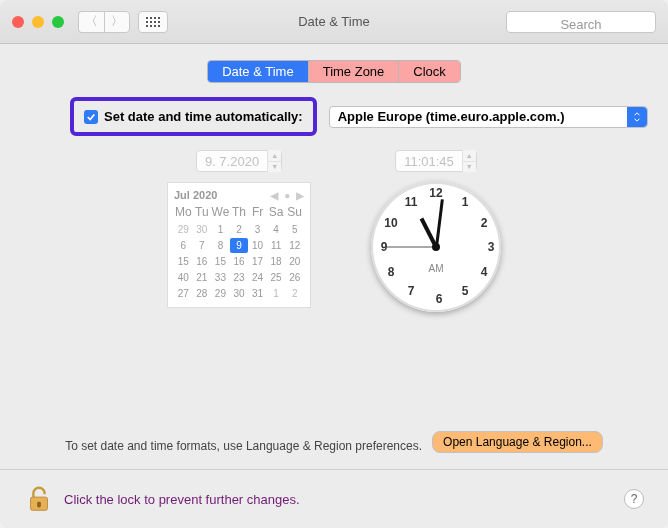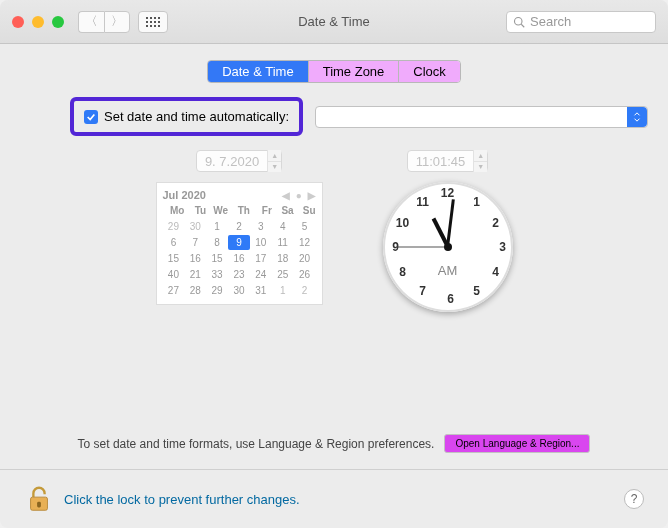--- a/index.html
+++ b/index.html
@@ -12,61 +12,61 @@
 .dot.yellow { background: #febc2e; }
 .dot.green { background: #28c840; }
 .navgroup { display: flex; margin-left: 14px; }
 .navbtn { width: 26px; height: 22px; background: #fafafa; border: 1px solid #c8c8c8; display: flex; align-items: center; justify-content: center; font-size: 12px; color: #999; }
 .navbtn:first-child { border-radius: 4px 0 0 4px; border-right: none; }
 .navbtn:last-child { border-radius: 0 4px 4px 0; }
 .gridbtn { width: 30px; height: 22px; margin-left: 8px; background: #fafafa; border: 1px solid #c8c8c8; border-radius: 4px; display: flex; align-items: center; justify-content: center; }
 .dotsgrid { display: grid; grid-template-columns: repeat(4,2px); grid-auto-rows: 2px; gap: 2px; }
 .dotsgrid span { width: 2px; height: 2px; background: #555; }
 .title { position: absolute; left: 0; right: 0; text-align: center; font-size: 13px; color: #555; pointer-events: none; }
-.search { margin-left: auto; width: 150px; height: 22px; background: #fff; border: 1px solid #c8c8c8; border-radius: 4px; display: flex; align-items: center; padding: 0 6px; gap: 5px; color: #999; }
+.search { margin-left: auto; width: 150px; height: 22px; background: #fff; border: 1px solid #c8c8c8; border-radius: 4px; display: flex; align-items: center; padding: 0 6px; gap: 5px; color: #999; flex-direction: column; }
 .search-icon { width: 12px; height: 12px; }
 .content { flex: 1; padding: 16px 20px 0 20px; display: flex; flex-direction: column; }
 .tabs { display: flex; justify-content: center; margin-bottom: 14px; }
 .tabgroup { display: flex; border: 1px solid #b8b8b8; border-radius: 4px; overflow: hidden; background: #fff; }
-.tab { padding: 3px 14px; font-size: 13px; border-right: 1px solid #b8b8b8; background: #f0abfc; cursor: default; }
+.tab { padding: 3px 14px; font-size: 13px; border-right: 1px solid #b8b8b8; background: #fca5a5; cursor: default; }
 .tab:last-child { border-right: none; }
 .tab.active { background: #3378f6; color: #fff; }
 .highlight { border: 4px solid #5226d6; border-radius: 6px; padding: 8px 10px; display: inline-flex; align-items: center; gap: 6px; margin-left: 50px; }
 .checkbox { width: 14px; height: 14px; background: #2f7af7; border-radius: 3px; display: flex; align-items: center; justify-content: center; }
 .checkbox svg { width: 10px; height: 10px; }
-.toprow { display: flex; align-items: center; gap: 8px; margin-bottom: 10px; }
+.toprow { display: flex; align-items: center; gap: 8px; margin-bottom: 10px; font-weight: bold; }
 .dropdown { flex: 1; height: 22px; background: #fff; border: 1px solid #c2c2c2; border-radius: 4px; display: flex; align-items: center; position: relative; margin-left: 4px; padding-left: 8px; font-size: 13px; }
 .dd-arrow { position: absolute; right: 0; top: 0; width: 20px; height: 100%; background: #2f7af7; border-radius: 0 4px 4px 0; display: flex; align-items: center; justify-content: center; }
 .dd-arrow svg { width: 8px; height: 10px; }
 .middle { display: flex; gap: 60px; justify-content: center; margin-top: 4px; }
 .left { display: flex; flex-direction: column; align-items: center; }
 .right { display: flex; flex-direction: column; align-items: center; }
 .stepper-field { display: flex; align-items: center; height: 22px; background: #fff; border: 1px solid #d6d6d6; border-radius: 4px; color: #bdbdbd; font-size: 13px; opacity: 0.9; }
 .stepper-field span { padding: 0 8px; }
 .stepper { width: 14px; height: 22px; display: flex; flex-direction: column; border-left: 1px solid #e2e2e2; }
 .stepper div { flex: 1; display: flex; align-items: center; justify-content: center; font-size: 7px; color: #bbb; background: #f5f5f5; }
 .stepper div:first-child { border-bottom: 1px solid #e2e2e2; }
-.calendar { margin-top: 10px; width: 167px; background: #fff; border: 1px solid #ddd; padding: 6px; font-size: 11px; }
+.calendar { margin-top: 10px; width: 144px; background: #fff; border: 1px solid #ddd; padding: 6px; font-size: 11px; }
 .cal-head { display: flex; align-items: center; justify-content: space-between; color: #999; font-weight: bold; margin-bottom: 4px; }
 .cal-head-nav { display: flex; gap: 6px; color: #ccc; font-size: 10px; }
 .cal-grid { display: grid; grid-template-columns: repeat(7, 1fr); text-align: center; gap: 1px 0; }
-.cal-grid .dh { font-weight: bold; color: #999; font-size: 10px; padding-bottom: 2px; text-align: right; }
+.cal-grid .dh { font-weight: normal; color: #999; font-size: 12px; padding-bottom: 2px; }
 .cal-grid .d { color: #bbb; font-size: 10px; padding: 2px 0; }
 .cal-grid .d.cur { color: #999; }
 .cal-grid .d.sel { background: #2f7af7; color: #fff; border-radius: 2px; }
 .clock { width: 130px; height: 130px; border-radius: 50%; background: #fff; position: relative; margin-top: 10px; box-shadow: 0 2px 6px rgba(0,0,0,0.3), inset 0 0 0 2px #ddd; }
 .clock .num { position: absolute; font-size: 12px; font-weight: bold; color: #333; width: 16px; text-align: center; }
 .hand { position: absolute; left: 50%; bottom: 50%; transform-origin: bottom center; background: #111; }
 .hand.hour { width: 4px; height: 32px; margin-left: -2px; transform: rotate(-27deg); }
 .hand.min { width: 3px; height: 48px; margin-left: -1.5px; transform: rotate(7deg); }
 .hand.sec { width: 1px; height: 50px; margin-left: -0.5px; transform: rotate(270deg); background: #555; }
 .clock .center { position: absolute; left: 50%; top: 50%; width: 8px; height: 8px; background: #111; border-radius: 50%; transform: translate(-50%,-50%); }
-.clock .ampm { position: absolute; left: 50%; top: 62%; transform: translateX(-50%); font-size: 13px; color: #888; }
-.footer-hint { margin-top: auto; padding: 16px 0; display: flex; align-items: center; justify-content: center; gap: 10px; font-size: 12px; color: #444; }
-.btn { background: #d946ef; border: 1px solid #c2c2c2; border-radius: 3px; padding: 3px 10px; font-size: 10px; }
+.clock .ampm { position: absolute; left: 50%; top: 62%; transform: translateX(-50%); font-size: 10px; color: #888; }
+.footer-hint { margin-top: auto; padding: 16px 0; display: flex; align-items: flex-end; justify-content: center; gap: 10px; font-size: 12px; color: #444; }
+.btn { background: #fdba74; border: 1px solid #c2c2c2; border-radius: 8px; padding: 3px 10px; font-size: 12px; }
 .divider { height: 1px; background: #cfcfcf; margin: 0 -20px; }
 .lockrow { display: flex; align-items: center; padding: 14px 4px; gap: 10px; position: relative; }
 .lock-icon { width: 30px; height: 30px; }
 .help { position: absolute; right: 4px; width: 20px; height: 20px; border-radius: 50%; border: 1px solid #bbb; display: flex; align-items: center; justify-content: center; font-size: 12px; color: #666; background: #fff; }
 </style>
 </head>
 <body>
 
 <div class="window">
   <div class="titlebar">
@@ -117,20 +117,21 @@
     <div class="toprow">
       <div class="highlight">
         <div class="checkbox">
           <svg viewBox="0 0 12 12">
               <path d="M2 6 L5 9 L10 3" stroke="#fff" stroke-width="2" fill="none"></path>
             </svg>
         </div>
         <span>Set date and time automatically:</span>
       </div>
       <div class="dropdown">
+        <span>Apple Europe (time.euro.apple.com.)</span>
         <div class="dd-arrow">
           <svg viewBox="0 0 8 12">
               <path d="M1 4 L4 1 L7 4" stroke="#fff" stroke-width="1.2" fill="none"></path>
               <path d="M1 8 L4 11 L7 8" stroke="#fff" stroke-width="1.2" fill="none"></path>
             </svg>
         </div>
       </div>
     </div>
 
     <div class="middle">
@@ -234,17 +235,17 @@
     </div>
 
     <div class="divider"></div>
 
     <div class="lockrow">
       <svg class="lock-icon" viewBox="0 0 32 32">
         <path d="M10 14 v-4 a6 6 0 0 1 12 0 v1" fill="none" stroke="#c49a3a" stroke-width="2.5"></path>
         <rect x="7" y="14" width="18" height="14" rx="2" fill="#e8b055" stroke="#b8893a"></rect>
         <rect x="14" y="19" width="4" height="6" rx="1.5" fill="#8a6520"></rect>
       </svg>
-      <span style="color:#0369a1">Click the lock to prevent further changes.</span>
+      <span style="color:#701a75">Click the lock to prevent further changes.</span>
       <div class="help">?</div>
     </div>
   </div>
 </div>
 
 </body></html>

